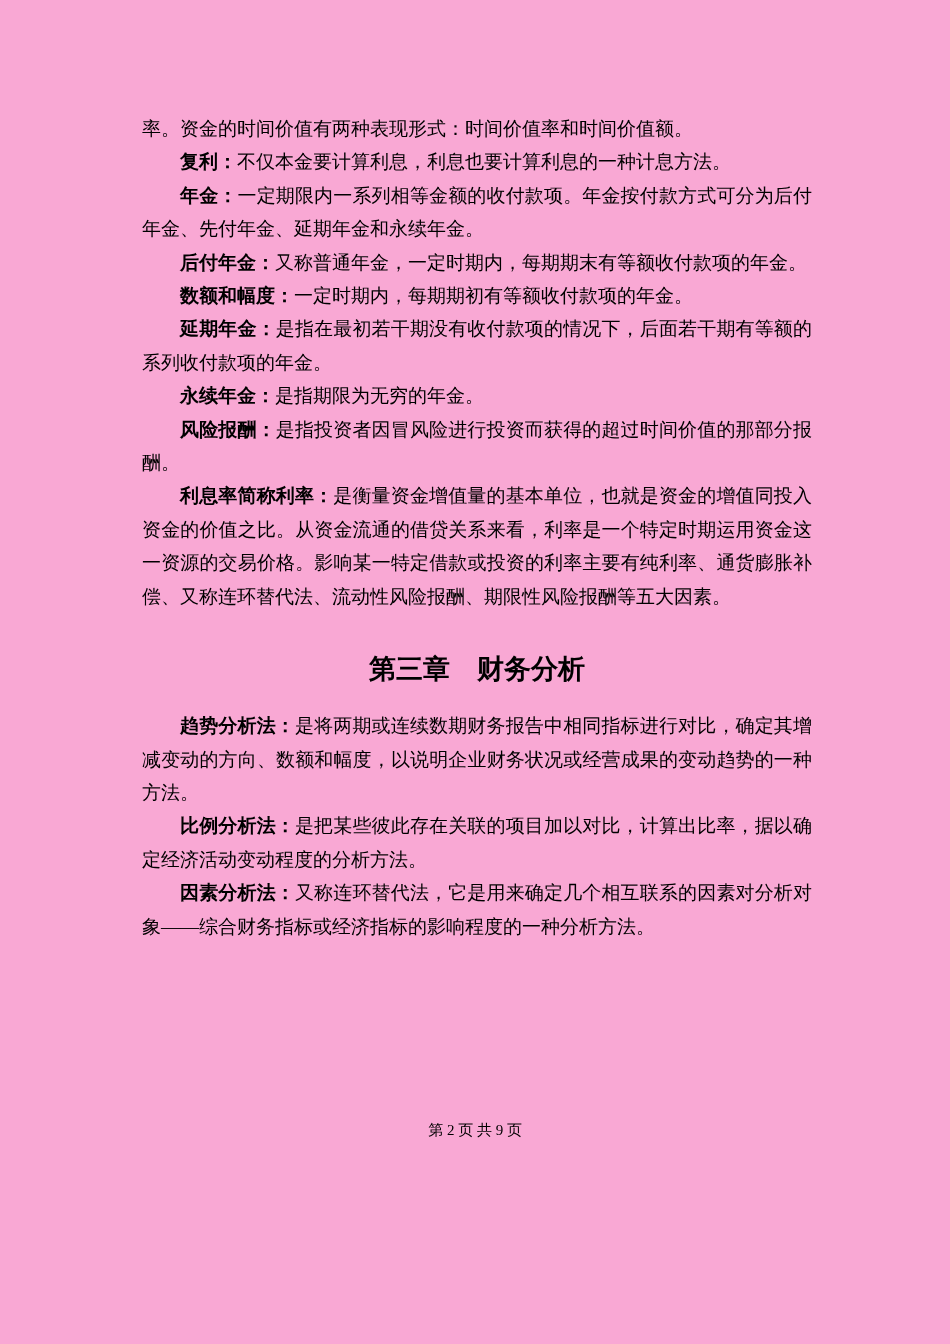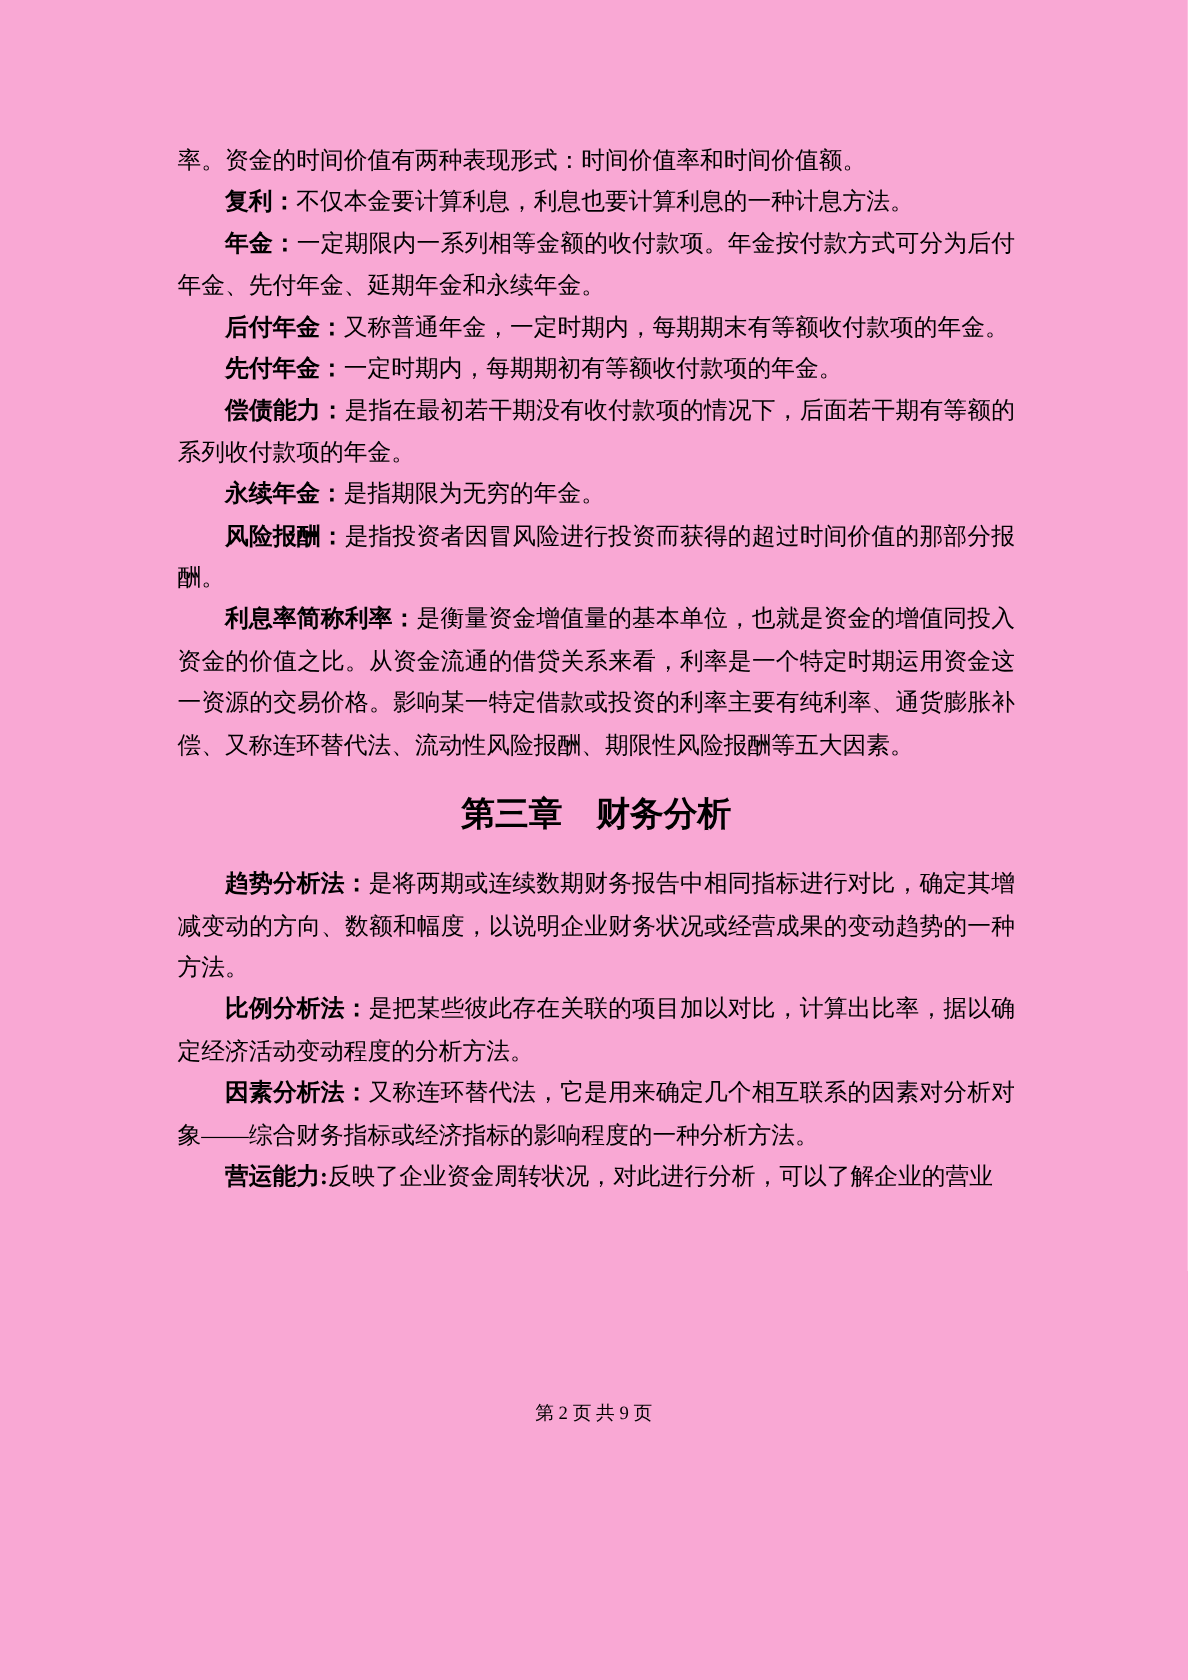--- a/index.html
+++ b/index.html
@@ -37,21 +37,21 @@
   .term {
     font-weight: 700;
     margin-top: 36px;
   }
   .chapter-heading {
     font-size: 27px;
     font-weight: 700;
     text-align: center;
     text-indent: 0;
     line-height: 40px;
-    margin: 18px 0 20px 0;
+    margin: 36px 0 20px 0;
   }
   .footer {
     position: absolute;
     top: 1121px;
     left: 0;
     width: 950px;
     text-align: center;
     font-size: 15px;
     color: #000000;
   }
@@ -63,38 +63,37 @@
   <div class="content">
 
     <p class="para first"><span class="term"></span><span>率。资金的时间价值有两种表现形式：时间价值率和时间价值额。</span></p>
 
     <p class="para"><span class="term">复利：</span><span>不仅本金要计算利息，利息也要计算利息的一种计息方法。</span></p>
 
     <p class="para"><span class="term">年金：</span><span>一定期限内一系列相等金额的收付款项。年金按付款方式可分为后付年金、先付年金、延期年金和永续年金。</span></p>
 
     <p class="para"><span class="term">后付年金：</span><span>又称普通年金，一定时期内，每期期末有等额收付款项的年金。</span></p>
 
-    <p class="para"><span class="term">先付年金：</span><span>一定时期内，每期期初有等额收付款项的年金。</span></p>
+    <p class="para"><span class="term">数额和幅度：</span><span>一定时期内，每期期初有等额收付款项的年金。</span></p>
 
-    <p class="para"><span class="term">偿债能力：</span><span>是指在最初若干期没有收付款项的情况下，后面若干期有等额的系列收付款项的年金。</span></p>
+    <p class="para"><span class="term">延期年金：</span><span>是指在最初若干期没有收付款项的情况下，后面若干期有等额的系列收付款项的年金。</span></p>
 
     <p class="para"><span class="term">永续年金：</span><span>是指期限为无穷的年金。</span></p>
 
 
     <p class="para"><span class="term">风险报酬：</span><span>是指投资者因冒风险进行投资而获得的超过时间价值的那部分报酬。</span></p>
 
     <p class="para"><span class="term">利息率简称利率：</span><span>是衡量资金增值量的基本单位，也就是资金的增值同投入资金的价值之比。从资金流通的借贷关系来看，利率是一个特定时期运用资金这一资源的交易价格。影响某一特定借款或投资的利率主要有纯利率、通货膨胀补偿、又称连环替代法、流动性风险报酬、期限性风险报酬等五大因素。</span></p>
 
     <h2 class="chapter-heading">第三章　财务分析</h2>
 
     <p class="para"><span class="term">趋势分析法：</span><span>是将两期或连续数期财务报告中相同指标进行对比，确定其增减变动的方向、数额和幅度，以说明企业财务状况或经营成果的变动趋势的一种方法。</span></p>
 
     <p class="para"><span class="term">比例分析法：</span><span>是把某些彼此存在关联的项目加以对比，计算出比率，据以确定经济活动变动程度的分析方法。</span></p>
 
     <p class="para"><span class="term">因素分析法：</span><span>又称连环替代法，它是用来确定几个相互联系的因素对分析对象——综合财务指标或经济指标的影响程度的一种分析方法。</span></p>
 
 
-    <p class="para"><span class="term">营运能力:</span><span>反映了企业资金周转状况，对此进行分析，可以了解企业的营业</span></p>
 
   </div>
 
   <div class="footer">第 2 页 共 9 页</div>
 </div>
 
 </body></html>

